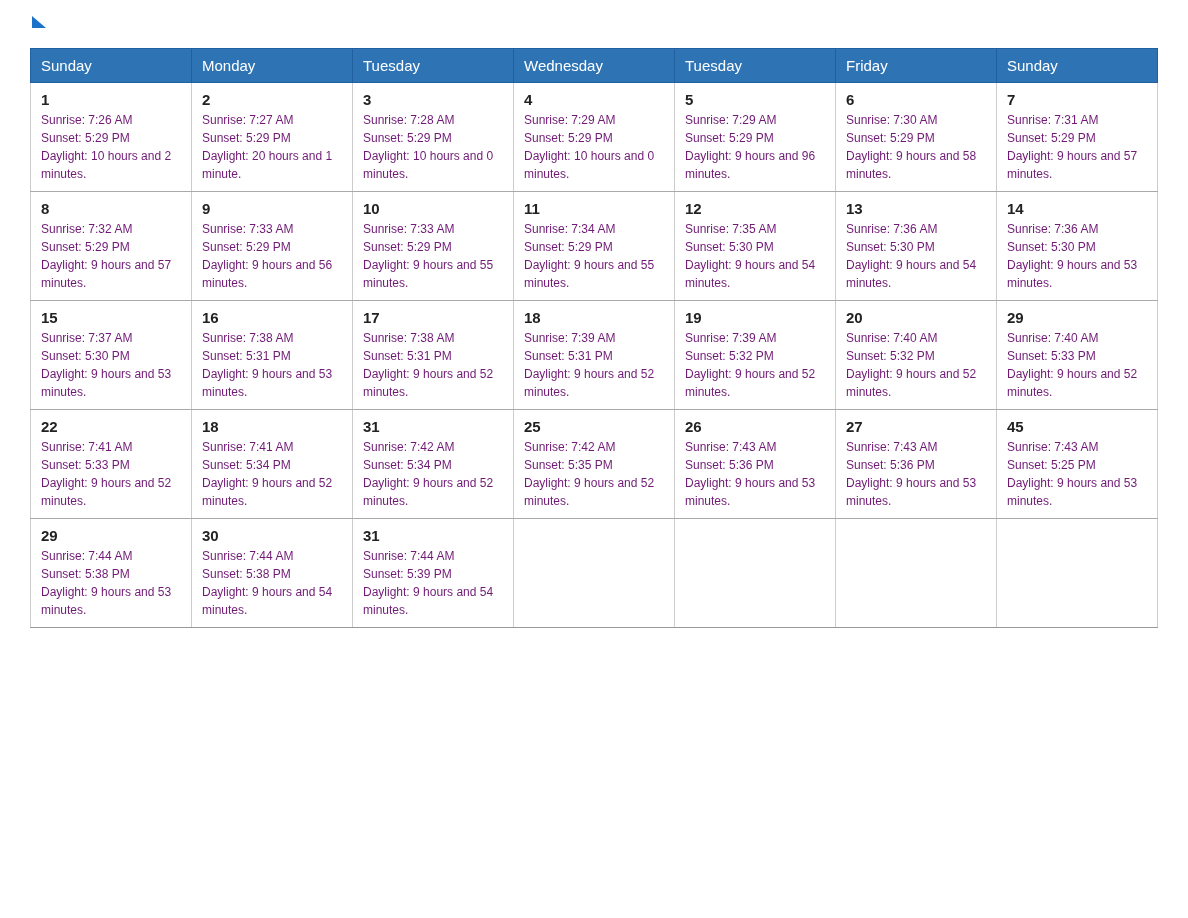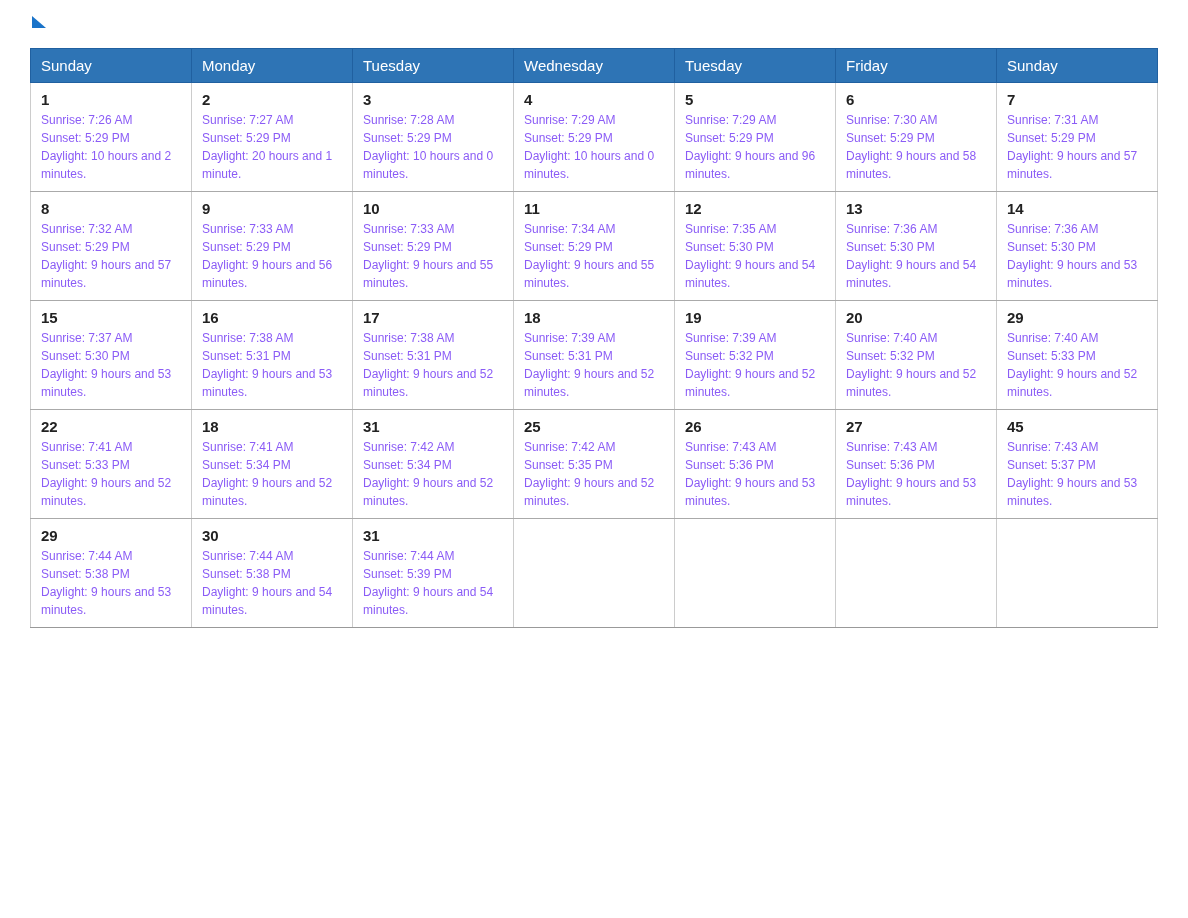--- a/index.html
+++ b/index.html
@@ -66,21 +66,21 @@
     }
     .day-number {
       font-size: 15px;
       font-weight: bold;
       display: block;
       margin-bottom: 3px;
       color: #222;
     }
     .day-info {
       font-size: 12px;
-      color: #8b5cf6;
+      color: #701a75;
       line-height: 1.5;
     }
     .empty-cell {
       background: #fff;
     }
     .logo-row {
       display: flex;
       align-items: center;
     }
     .logo-general {
@@ -356,21 +356,21 @@
         <div class="day-info">
           <span>Sunrise: 7:43 AM</span><br>
           <span>Sunset: 5:36 PM</span><br>
           <span>Daylight: 9 hours and 53 minutes.</span>
         </div>
       </td>
         <td>
         <span class="day-number">45</span>
         <div class="day-info">
           <span>Sunrise: 7:43 AM</span><br>
-          <span>Sunset: 5:37 PM</span><br>
+          <span>Sunset: 5:25 PM</span><br>
           <span>Daylight: 9 hours and 53 minutes.</span>
         </div>
       </td>
       </tr>
       <tr>
         <td>
         <span class="day-number">29</span>
         <div class="day-info">
           <span>Sunrise: 7:44 AM</span><br>
           <span>Sunset: 5:38 PM</span><br>

